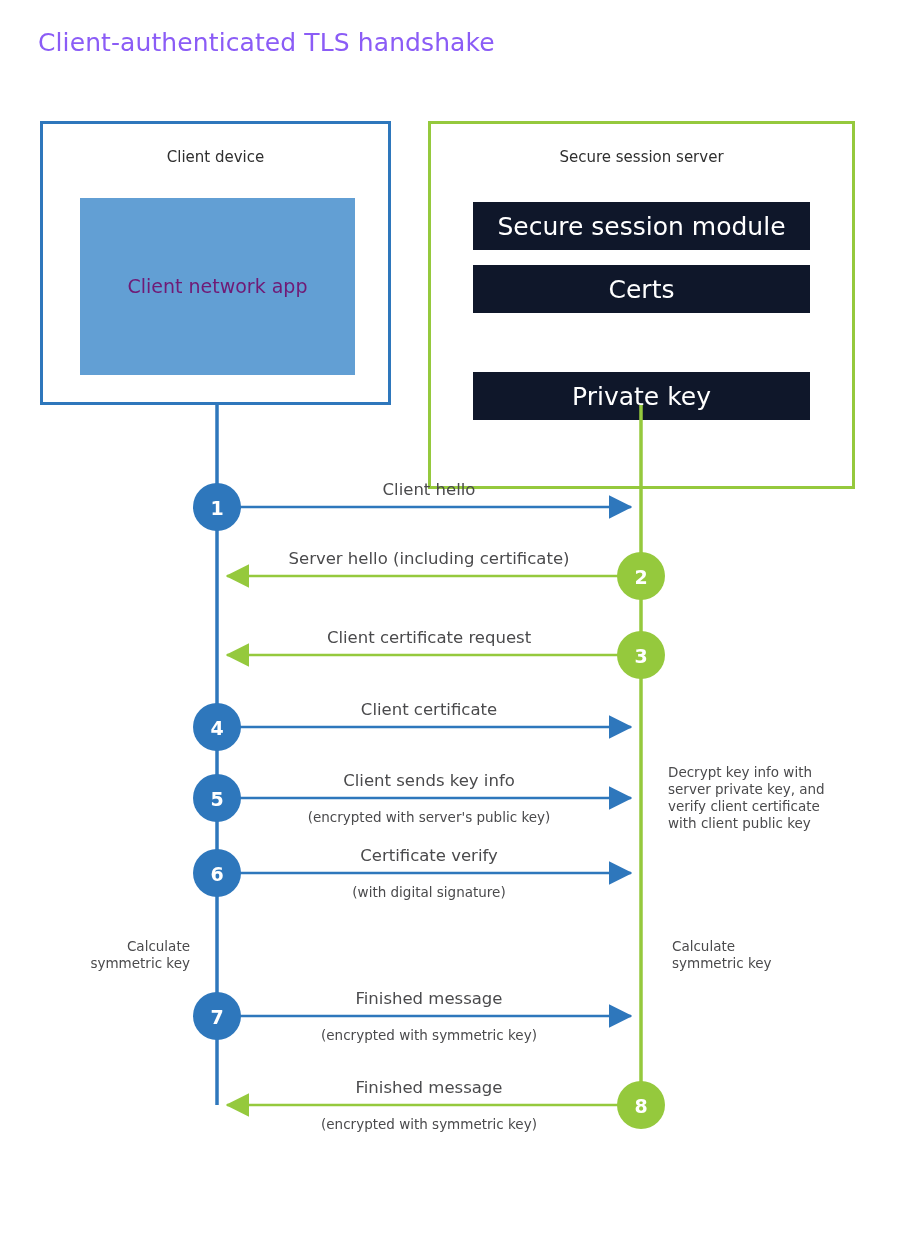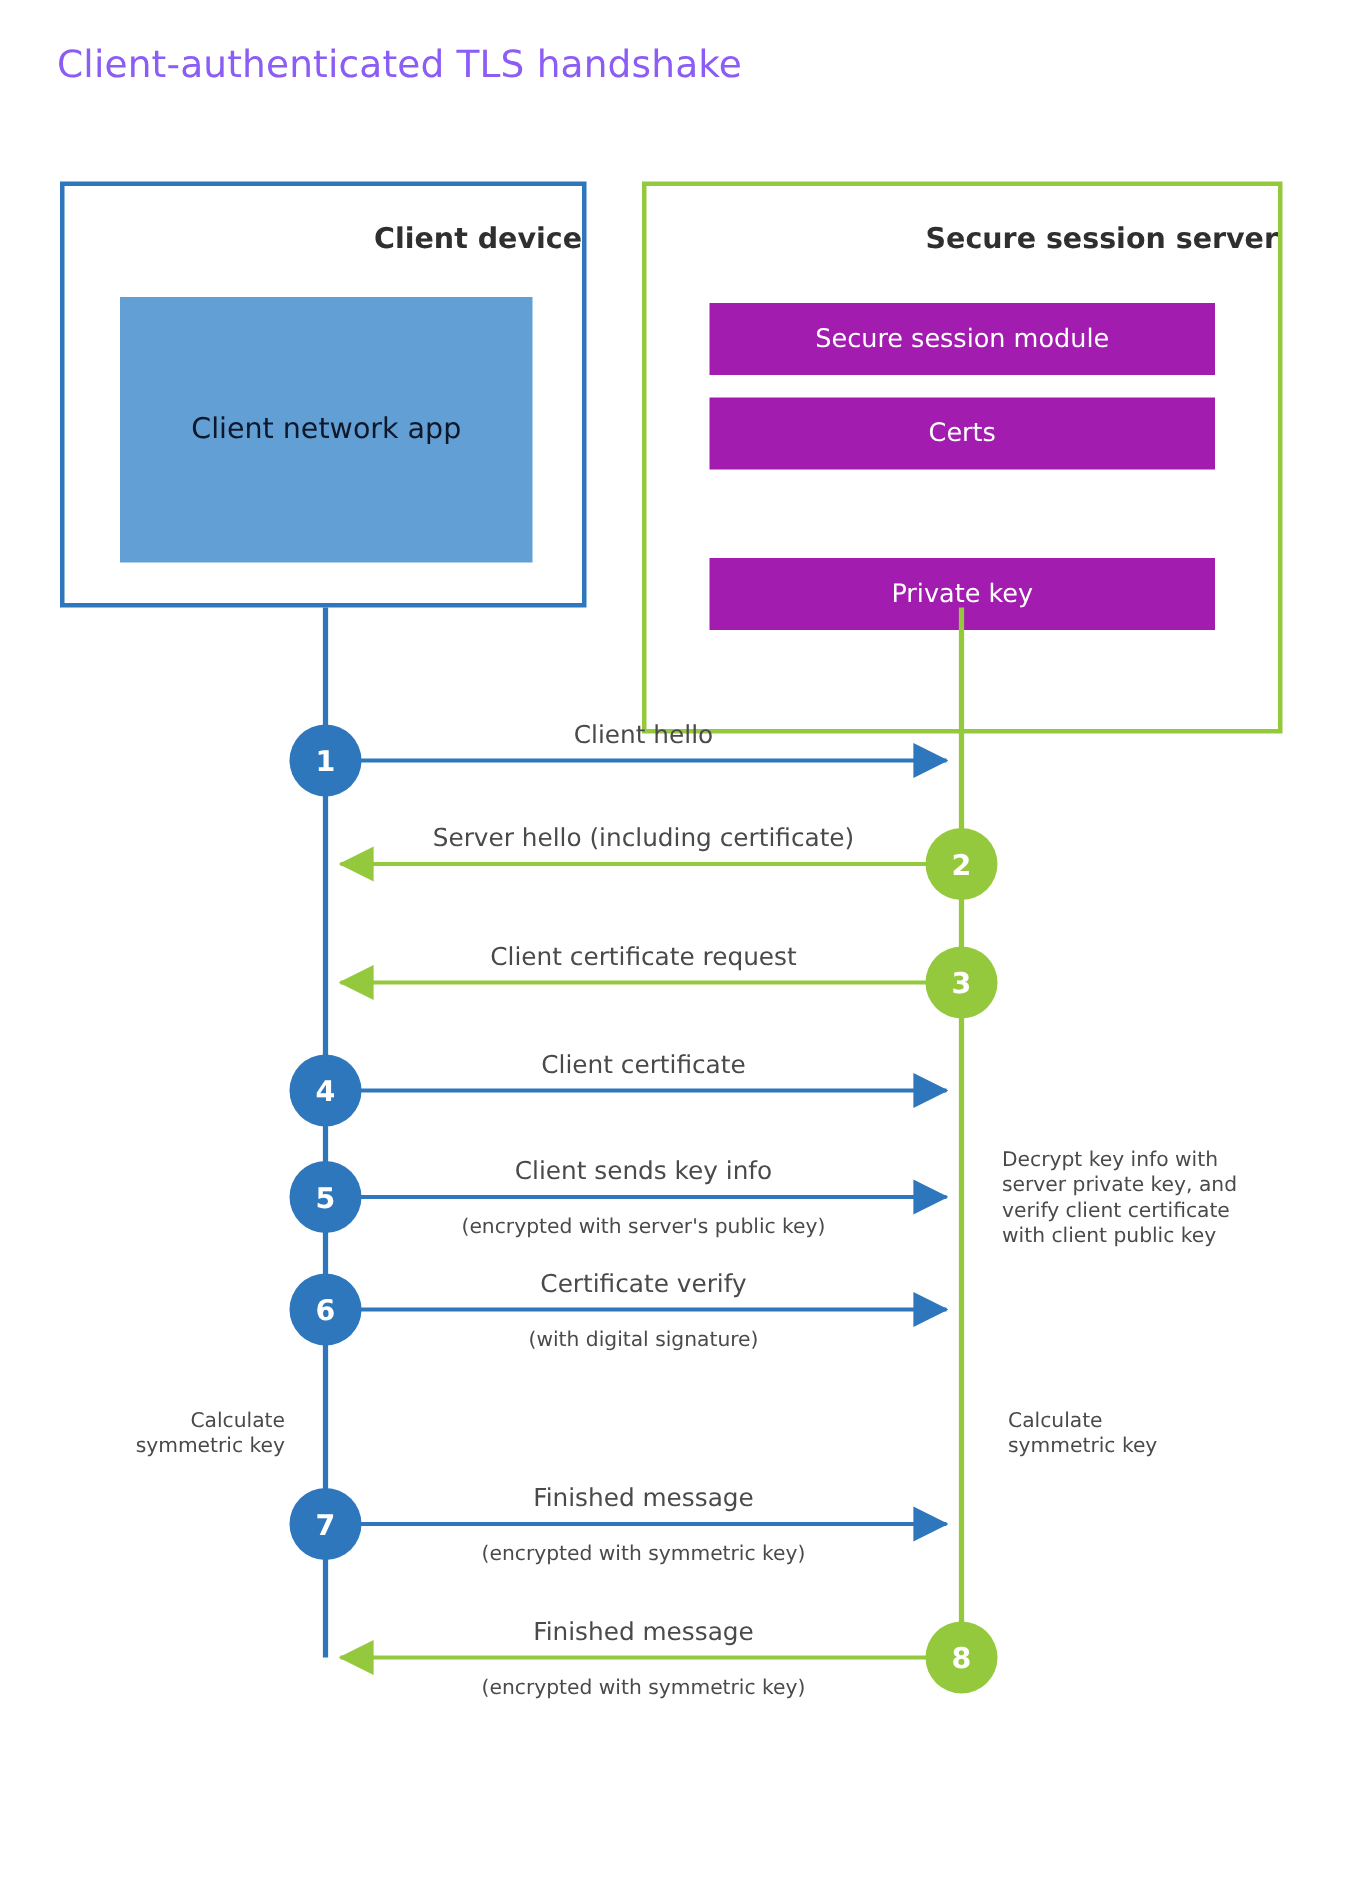--- a/index.html
+++ b/index.html
@@ -52,57 +52,57 @@
     top: 121px;
     width: 427px;
     height: 368px;
     border: 3px solid #95c93d;
   }
   .actor-title {
     position: absolute;
     left: 0;
     right: 0;
     top: 24px;
-    text-align: right;
-    font-size: 19px;
-    font-weight: bold;
+    text-align: center;
+    font-size: 15px;
+    font-weight: normal;
     color: #2f2f2f;
   }
 
   
   #client-app {
     position: absolute;
     left: 37px;
     top: 74px;
     width: 275px;
     height: 177px;
     background: #629fd4;
     display: flex;
     align-items: center;
     justify-content: center;
     text-align: center;
-    color: #0f172a;
+    color: #701a75;
     font-size: 19px;
     line-height: 1.35;
     padding: 0 2px;
     box-sizing: border-box;
   }
 
   
   .server-module {
     position: absolute;
     left: 42px;
     width: 337px;
     height: 48px;
-    background: #a21caf;
+    background: #0f172a;
     display: flex;
     align-items: center;
     justify-content: center;
     color: #ffffff;
-    font-size: 17px;
+    font-size: 25px;
   }
   #server-module-0 { top: 78px; }
   #server-module-1 { top: 141px; }
   #server-module-2 { top: 204px; margin-top: 44px; }
 
   
   #seq-svg {
     position: absolute;
     left: 0;
     top: 0;

